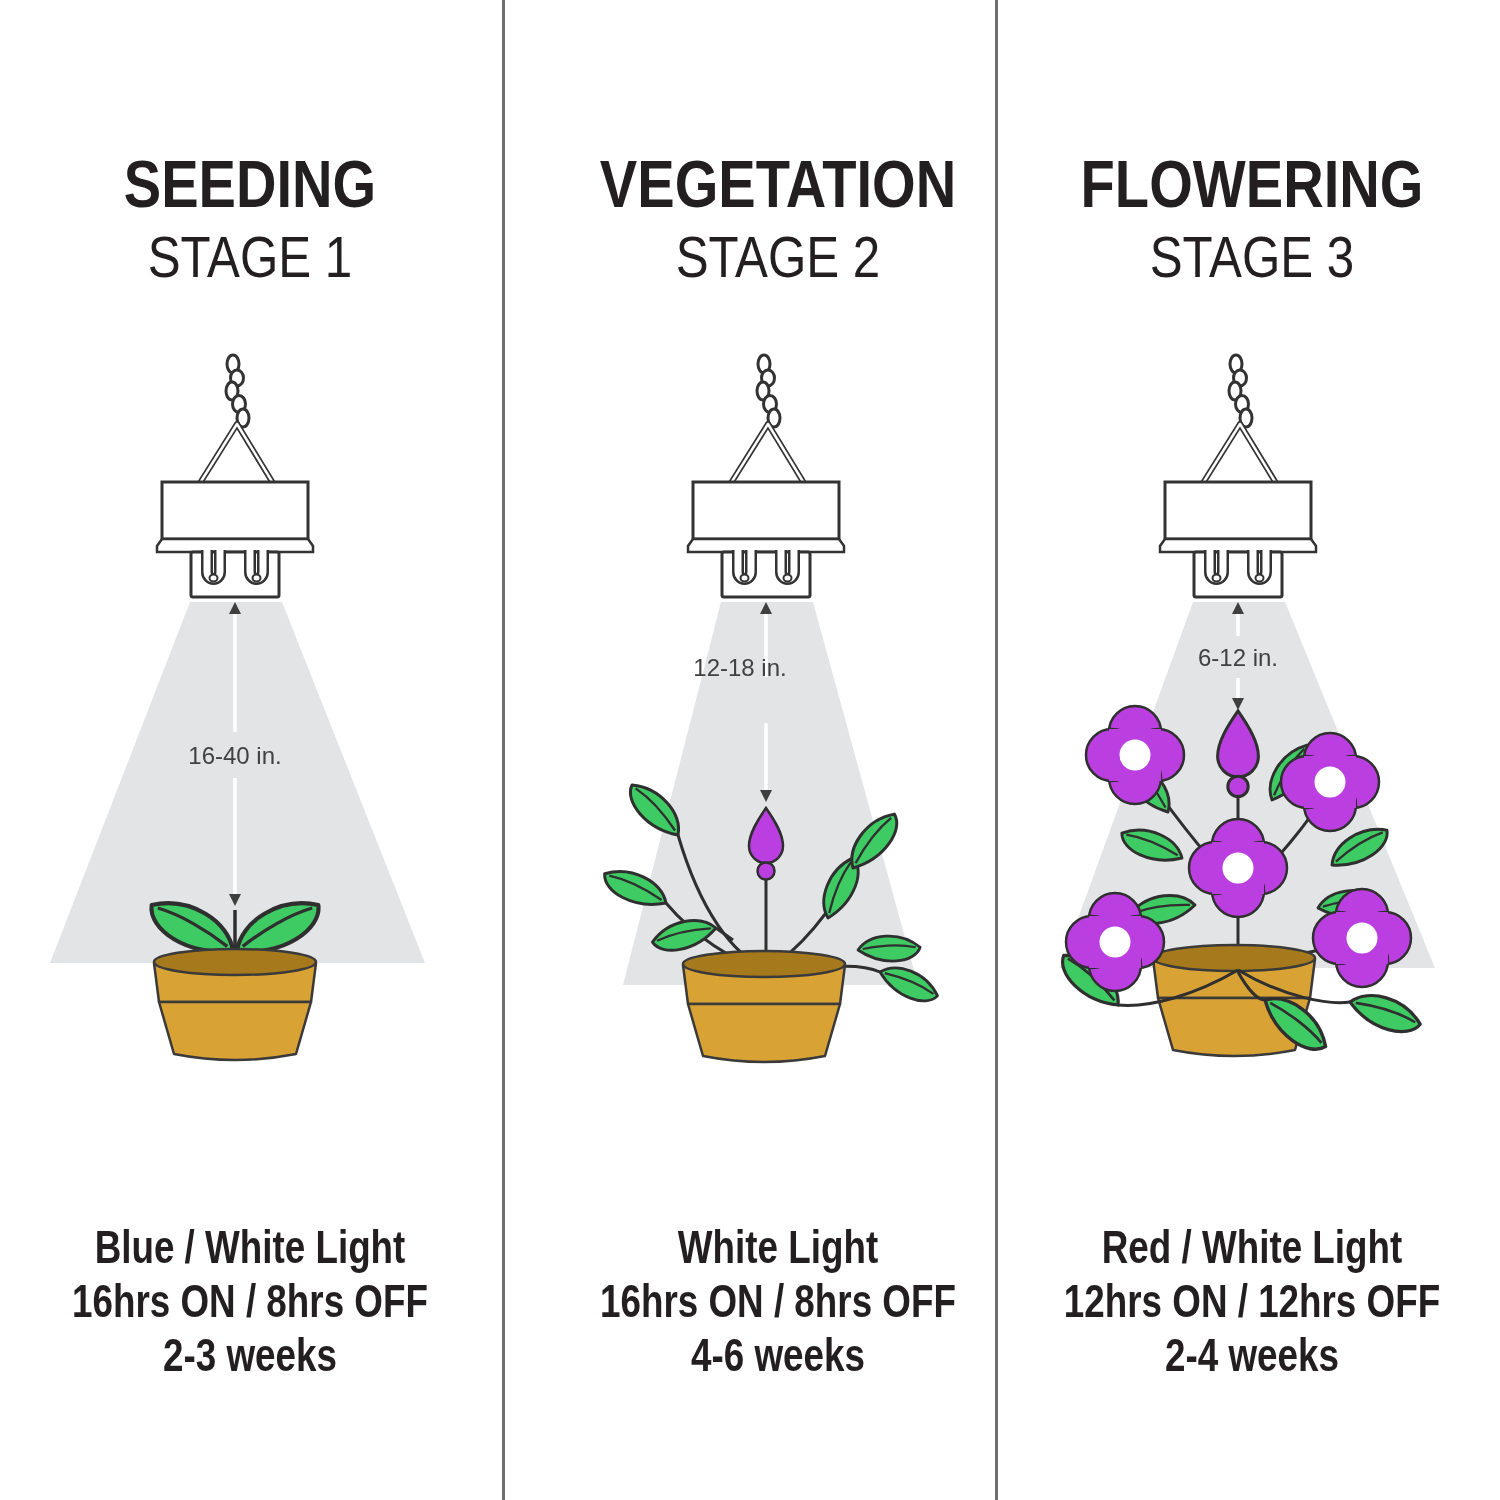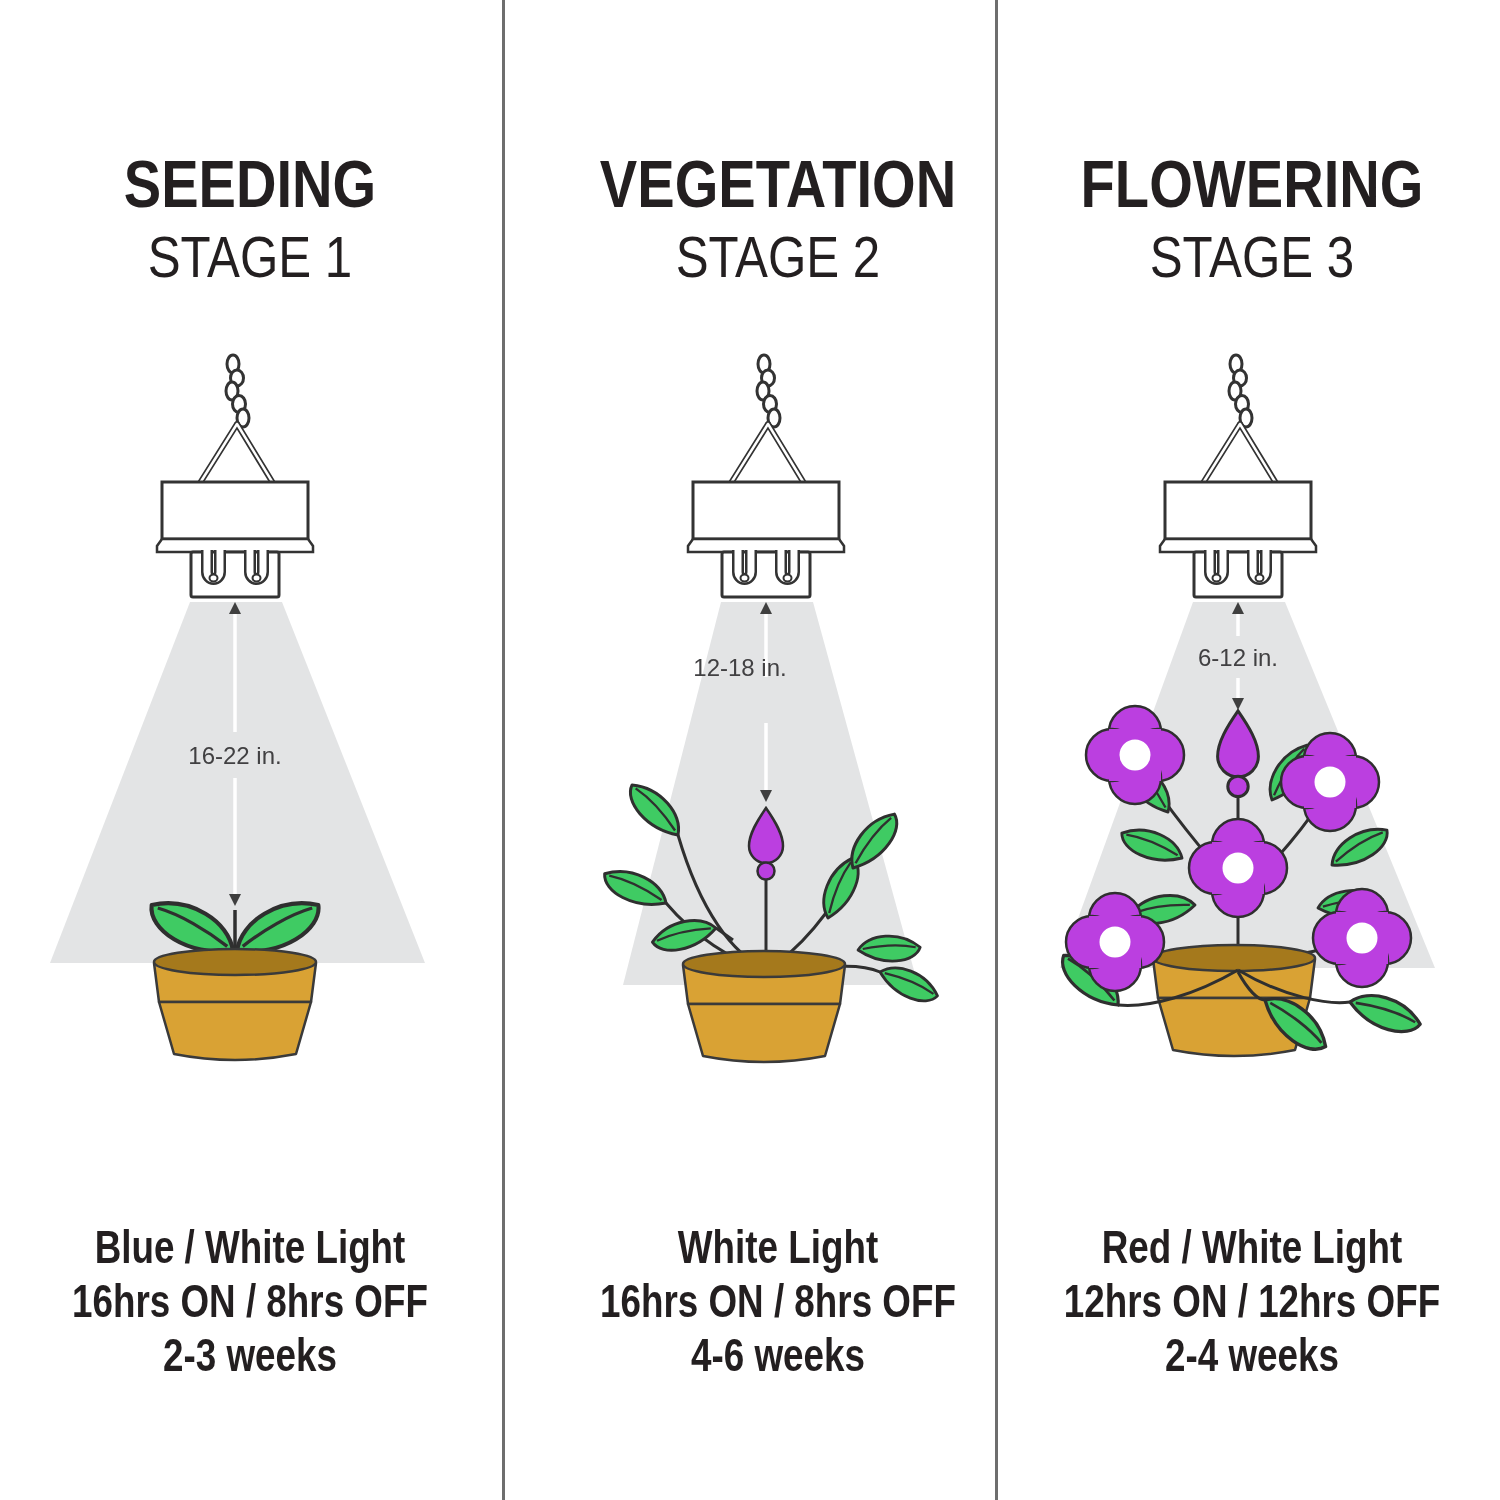--- a/index.html
+++ b/index.html
@@ -192,17 +192,17 @@
         <use href="#flower" transform="translate(362,588)"></use>
       </g>
     </svg>
     <div class="col-foot">
       <div>Red / White Light</div>
       <div>12hrs ON / 12hrs OFF</div>
       <div>2-4 weeks</div>
     </div>
   </section>
 
-  <div class="distance" style="left:235px;top:756px">16-22 in.</div>
+  <div class="distance" style="left:235px;top:756px">16-40 in.</div>
   <div class="distance" style="left:740px;top:668px">12-18 in.</div>
   <div class="distance" style="left:1238px;top:658px">6-12 in.</div>
 
 </div>
 
 </body></html>

